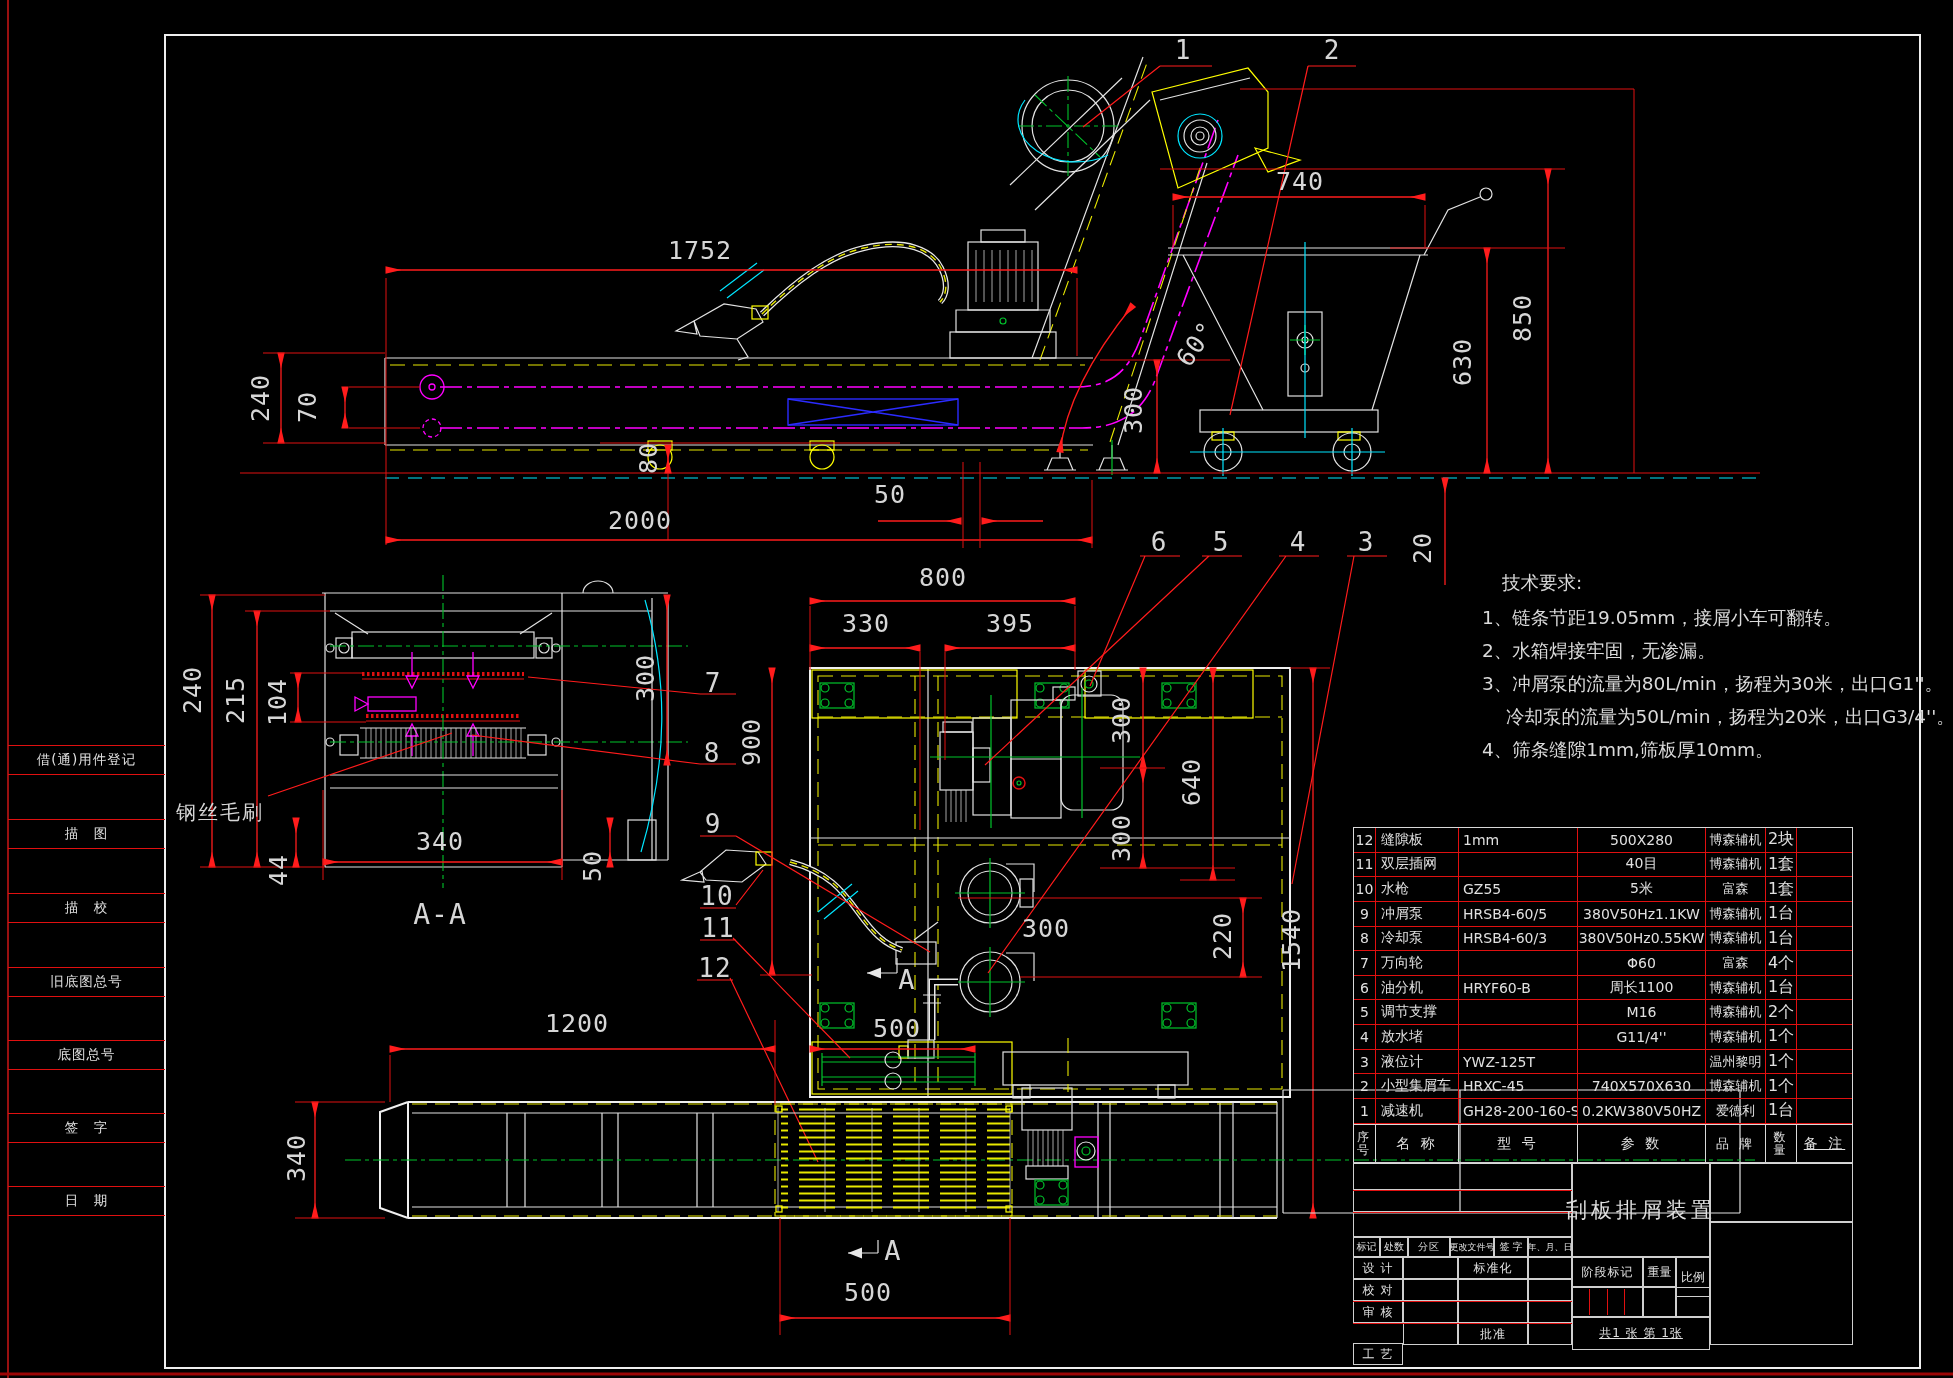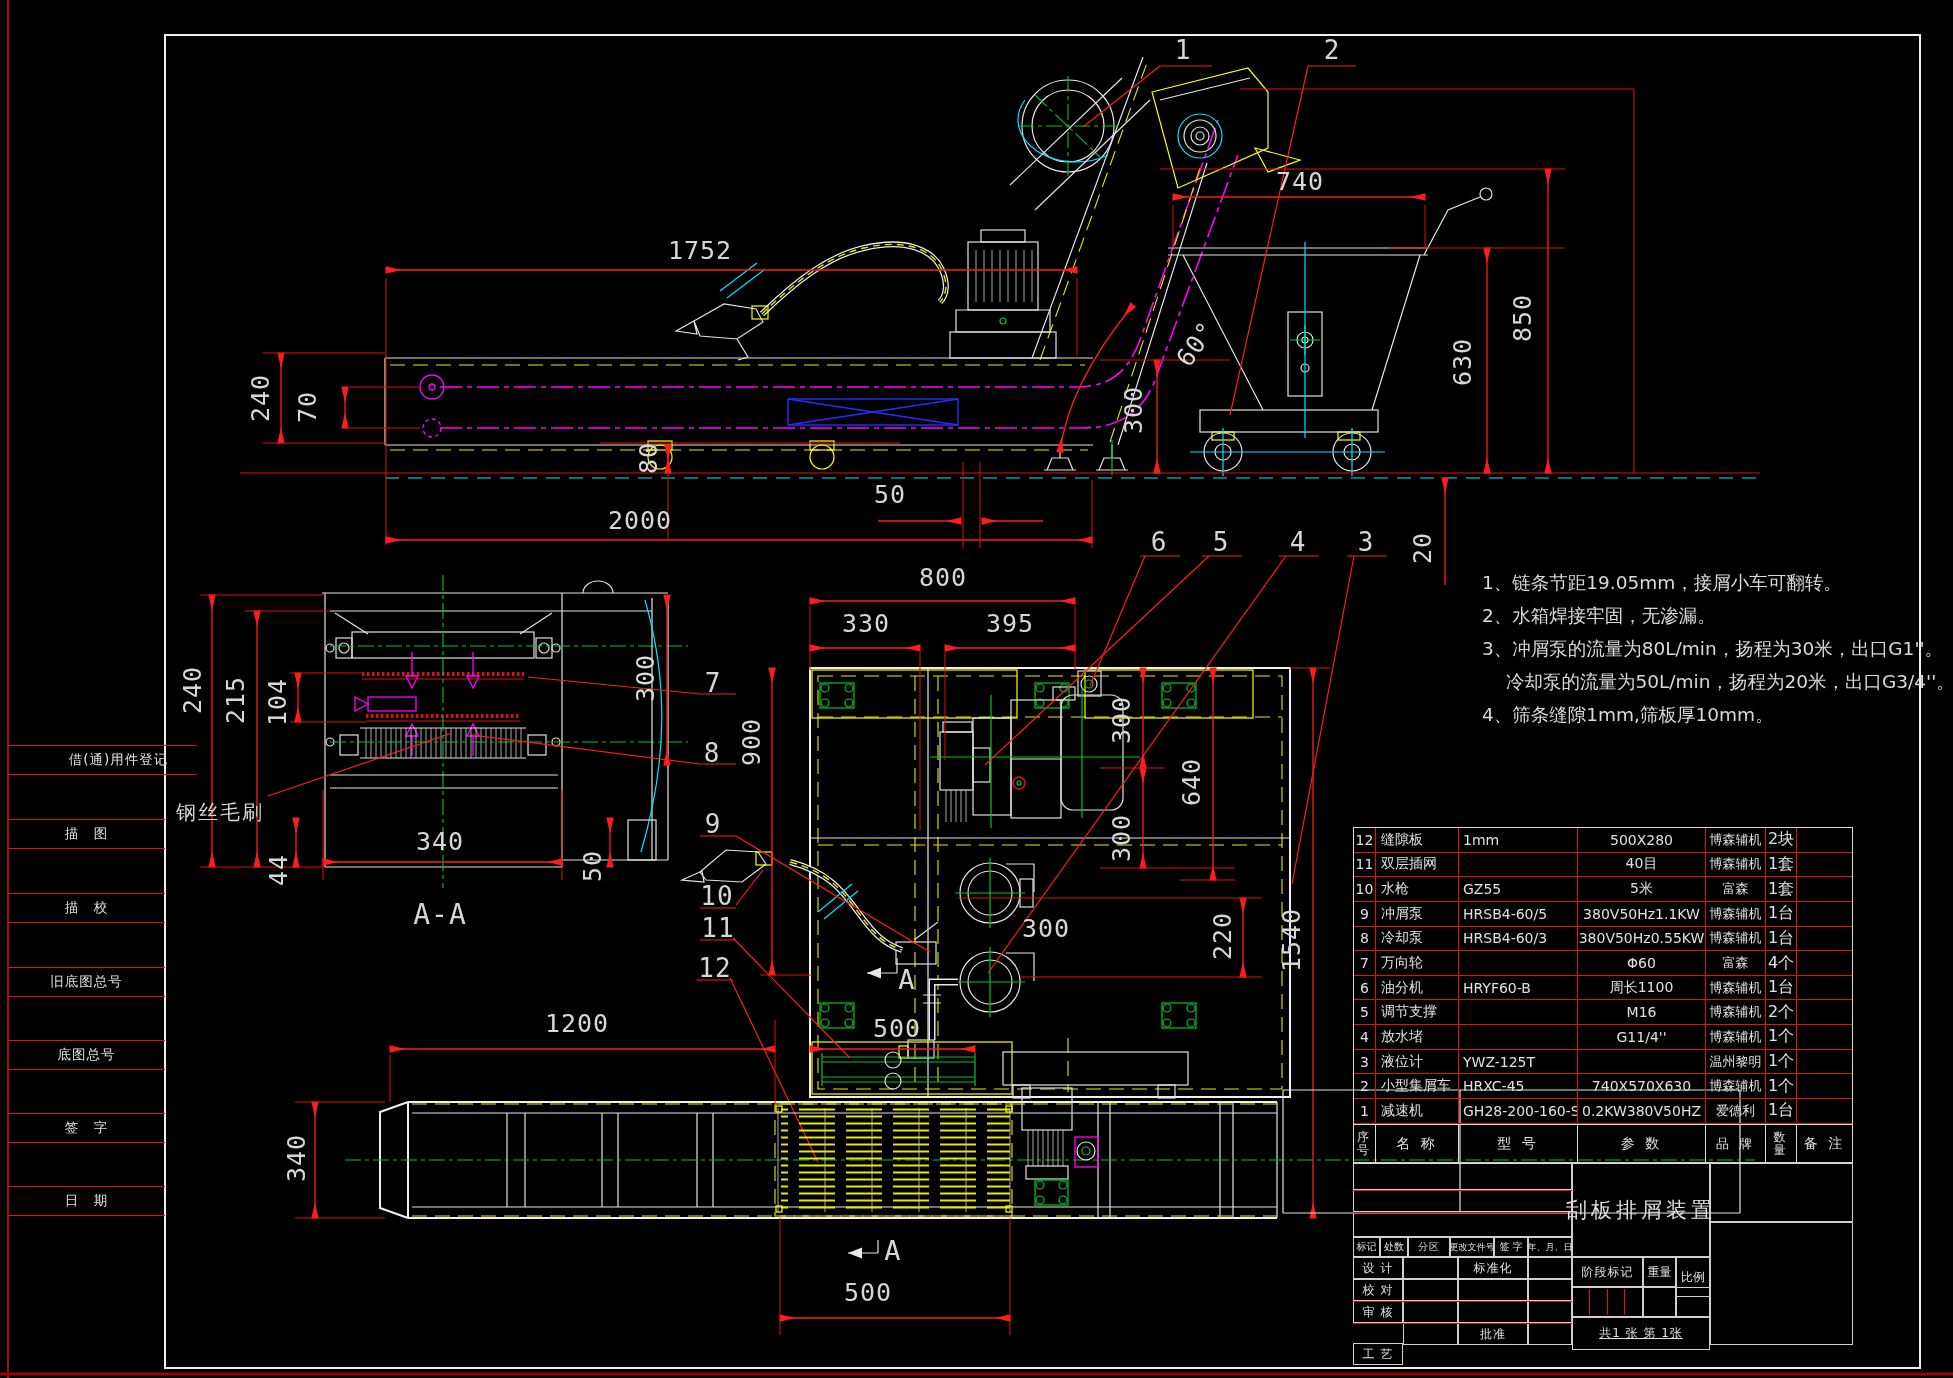--- a/index.html
+++ b/index.html
@@ -38,21 +38,21 @@
   .bom{position:absolute;left:1353px;top:827px;width:500px;border:1px solid #d9d9d9;box-sizing:border-box;color:#e0e0e0;font-size:14px;}
   .bom-row{display:flex;height:24.65px;border-bottom:1px solid #e01010;box-sizing:border-box;}
   .bom-row>div{border-right:1px solid #e01010;box-sizing:border-box;overflow:hidden;white-space:nowrap;
                display:flex;align-items:center;justify-content:center;}
   .bom-row>div:last-child{border-right:none;}
   .bc1{width:22px;} .bc2{width:83px;justify-content:flex-start !important;padding-left:5px;text-align:center;}
   .bc3{width:119px;justify-content:flex-start !important;padding-left:4px;}
   .bc4{width:128px;} .bc5{width:60px;font-size:13px;} .bc6{width:31px;font-size:16px;} .bc7{flex:1;}
   .bom-head{display:flex;height:39px;border-top:1px solid #d9d9d9;box-sizing:border-box;font-size:14px;}
   .bom-head>div{border-right:1px solid #d9d9d9;box-sizing:border-box;display:flex;align-items:center;justify-content:center;letter-spacing:3px;}
-  .bom-head>div:last-child{border-right:none;}
+  .bom-head>div:last-child{border-right:none;text-decoration:underline;}
   .stack{display:flex;flex-direction:column;align-items:center;line-height:13px;font-size:12px;letter-spacing:0;}
   
   .tb{position:absolute;border:1px solid #cfcfcf;box-sizing:border-box;color:#e0e0e0;
       display:flex;align-items:center;justify-content:center;font-size:12px;letter-spacing:1px;white-space:nowrap;}
   .tb.big{font-size:21px;letter-spacing:4px;}
   .redline{position:absolute;height:0;border-top:1.6px solid #e01010;}
   .redv{position:absolute;width:0;border-left:1.6px solid #e01010;}
   
   .side-item{position:absolute;left:8px;width:157px;height:28px;border-top:1.4px solid #e01010;border-bottom:1.4px solid #e01010;
              color:#e0e0e0;font-size:13.5px;display:flex;align-items:center;justify-content:center;letter-spacing:1px;}
@@ -428,20 +428,21 @@
   <div class="lbl co" style="left:717px;top:896px">10</div>
   <div class="lbl co" style="left:718px;top:928px">11</div>
   <div class="lbl co" style="left:715px;top:968px">12</div>
 
   <div class="lbl" style="left:577px;top:1023px">1200</div>
   <div class="lbl v" style="left:296px;top:1158px">340</div>
   <div class="lbl" style="left:868px;top:1292px">500</div>
   <div class="lbl" style="left:893px;top:1250px;font-size:27px">A</div>
 
   <div class="tech">
+    <div class="tt">技术要求:</div>
     <div class="ln">1、链条节距19.05mm，接屑小车可翻转。</div>
     <div class="ln">2、水箱焊接牢固，无渗漏。</div>
     <div class="ln">3、冲屑泵的流量为80L/min，扬程为30米，出口G1''。</div>
     <div class="ln ind">冷却泵的流量为50L/min，扬程为20米，出口G3/4''。</div>
     <div class="ln">4、筛条缝隙1mm,筛板厚10mm。</div>
   </div>
 
   <div class="bom">
     <div class="bom-row">
       <div class="bc1">12</div>
@@ -612,21 +613,21 @@
     <div class="redv" style="left:1589px;top:1289px;height:26px;"></div>
     <div class="redv" style="left:1607px;top:1289px;height:26px;"></div>
     <div class="redv" style="left:1624px;top:1289px;height:26px;"></div>
     <div class="tb" style="left:1572px;top:1317px;width:138px;height:33px;text-decoration:underline;">共1  张  第  1张</div>
 
     <div class="tb" style="left:1710px;top:1162px;width:143px;height:60px;"></div>
     <div class="tb" style="left:1710px;top:1222px;width:143px;height:123px;"></div>
   </div>
 
   <div>
-    <div class="side-item" style="top:745px;padding-left:32px;">借(通)用件登记</div>
+    <div class="side-item" style="top:745px;">借(通)用件登记</div>
     <div class="side-item" style="top:819px;">描　图</div>
     <div class="side-item" style="top:893px;">描　校</div>
     <div class="side-item" style="top:967px;">旧底图总号</div>
     <div class="side-item" style="top:1040px;">底图总号</div>
     <div class="side-item" style="top:1113px;">签　字</div>
     <div class="side-item" style="top:1186px;">日　期</div>
   </div>
 
 </div>
 

